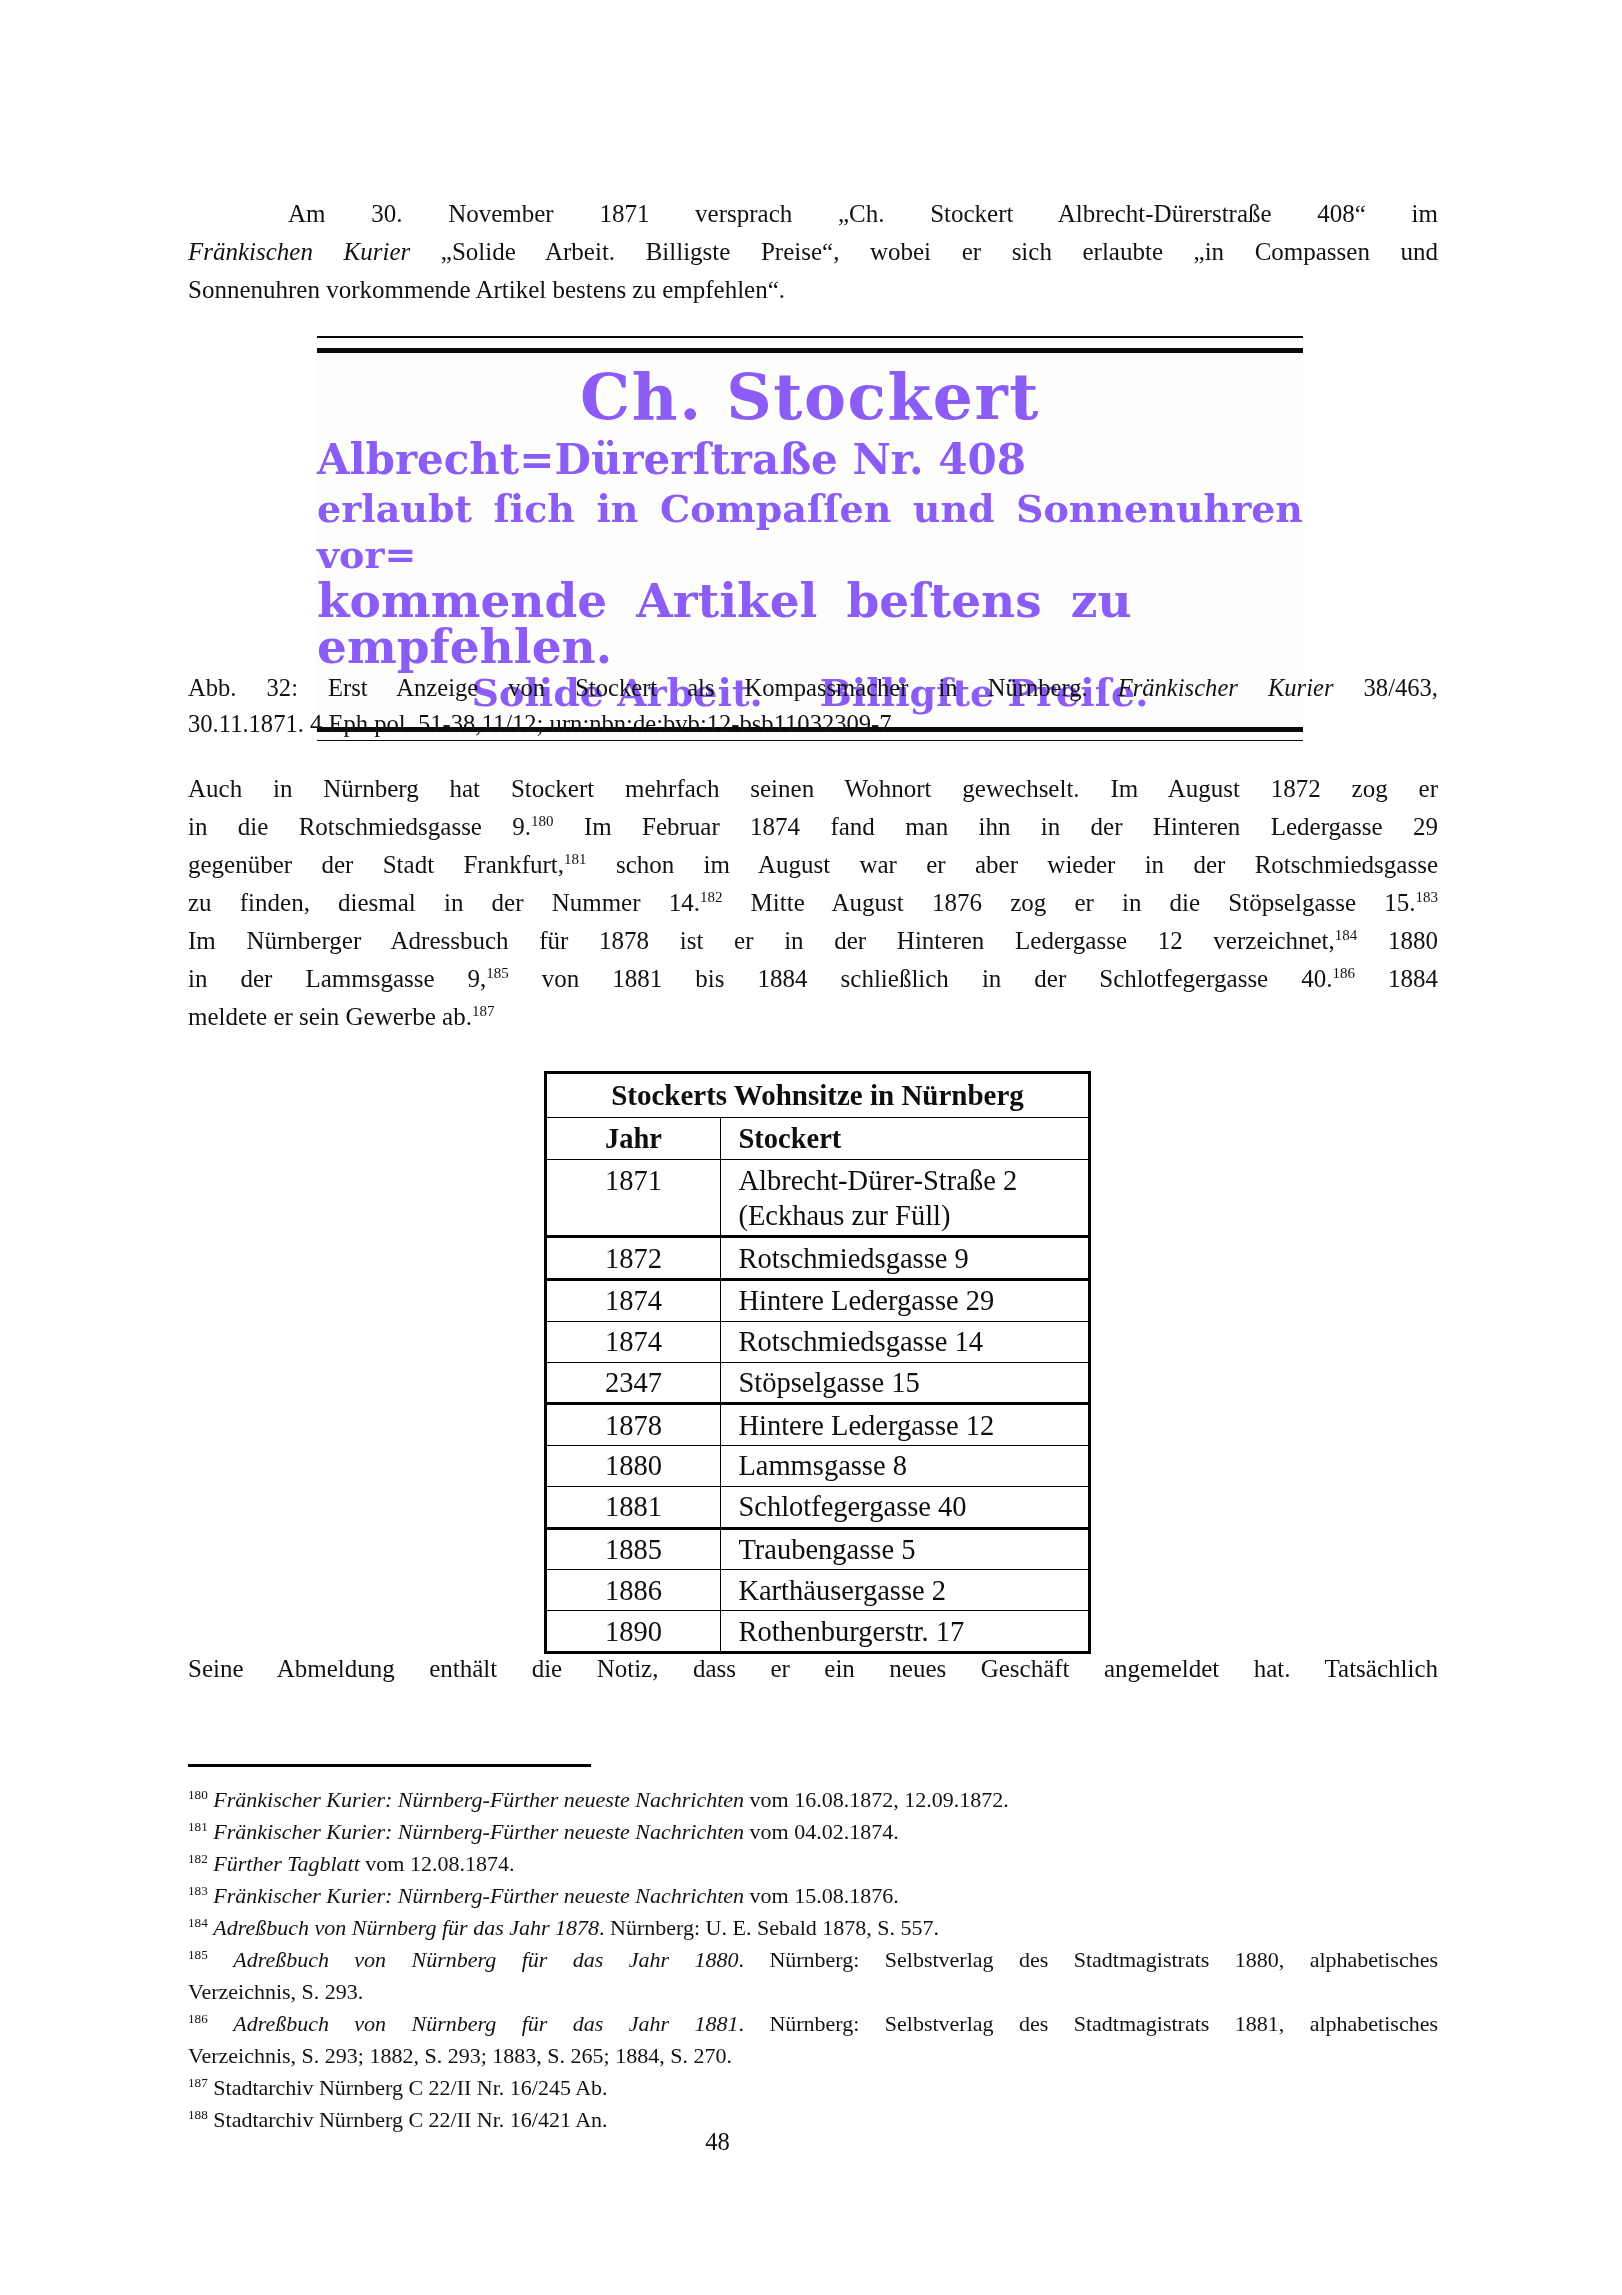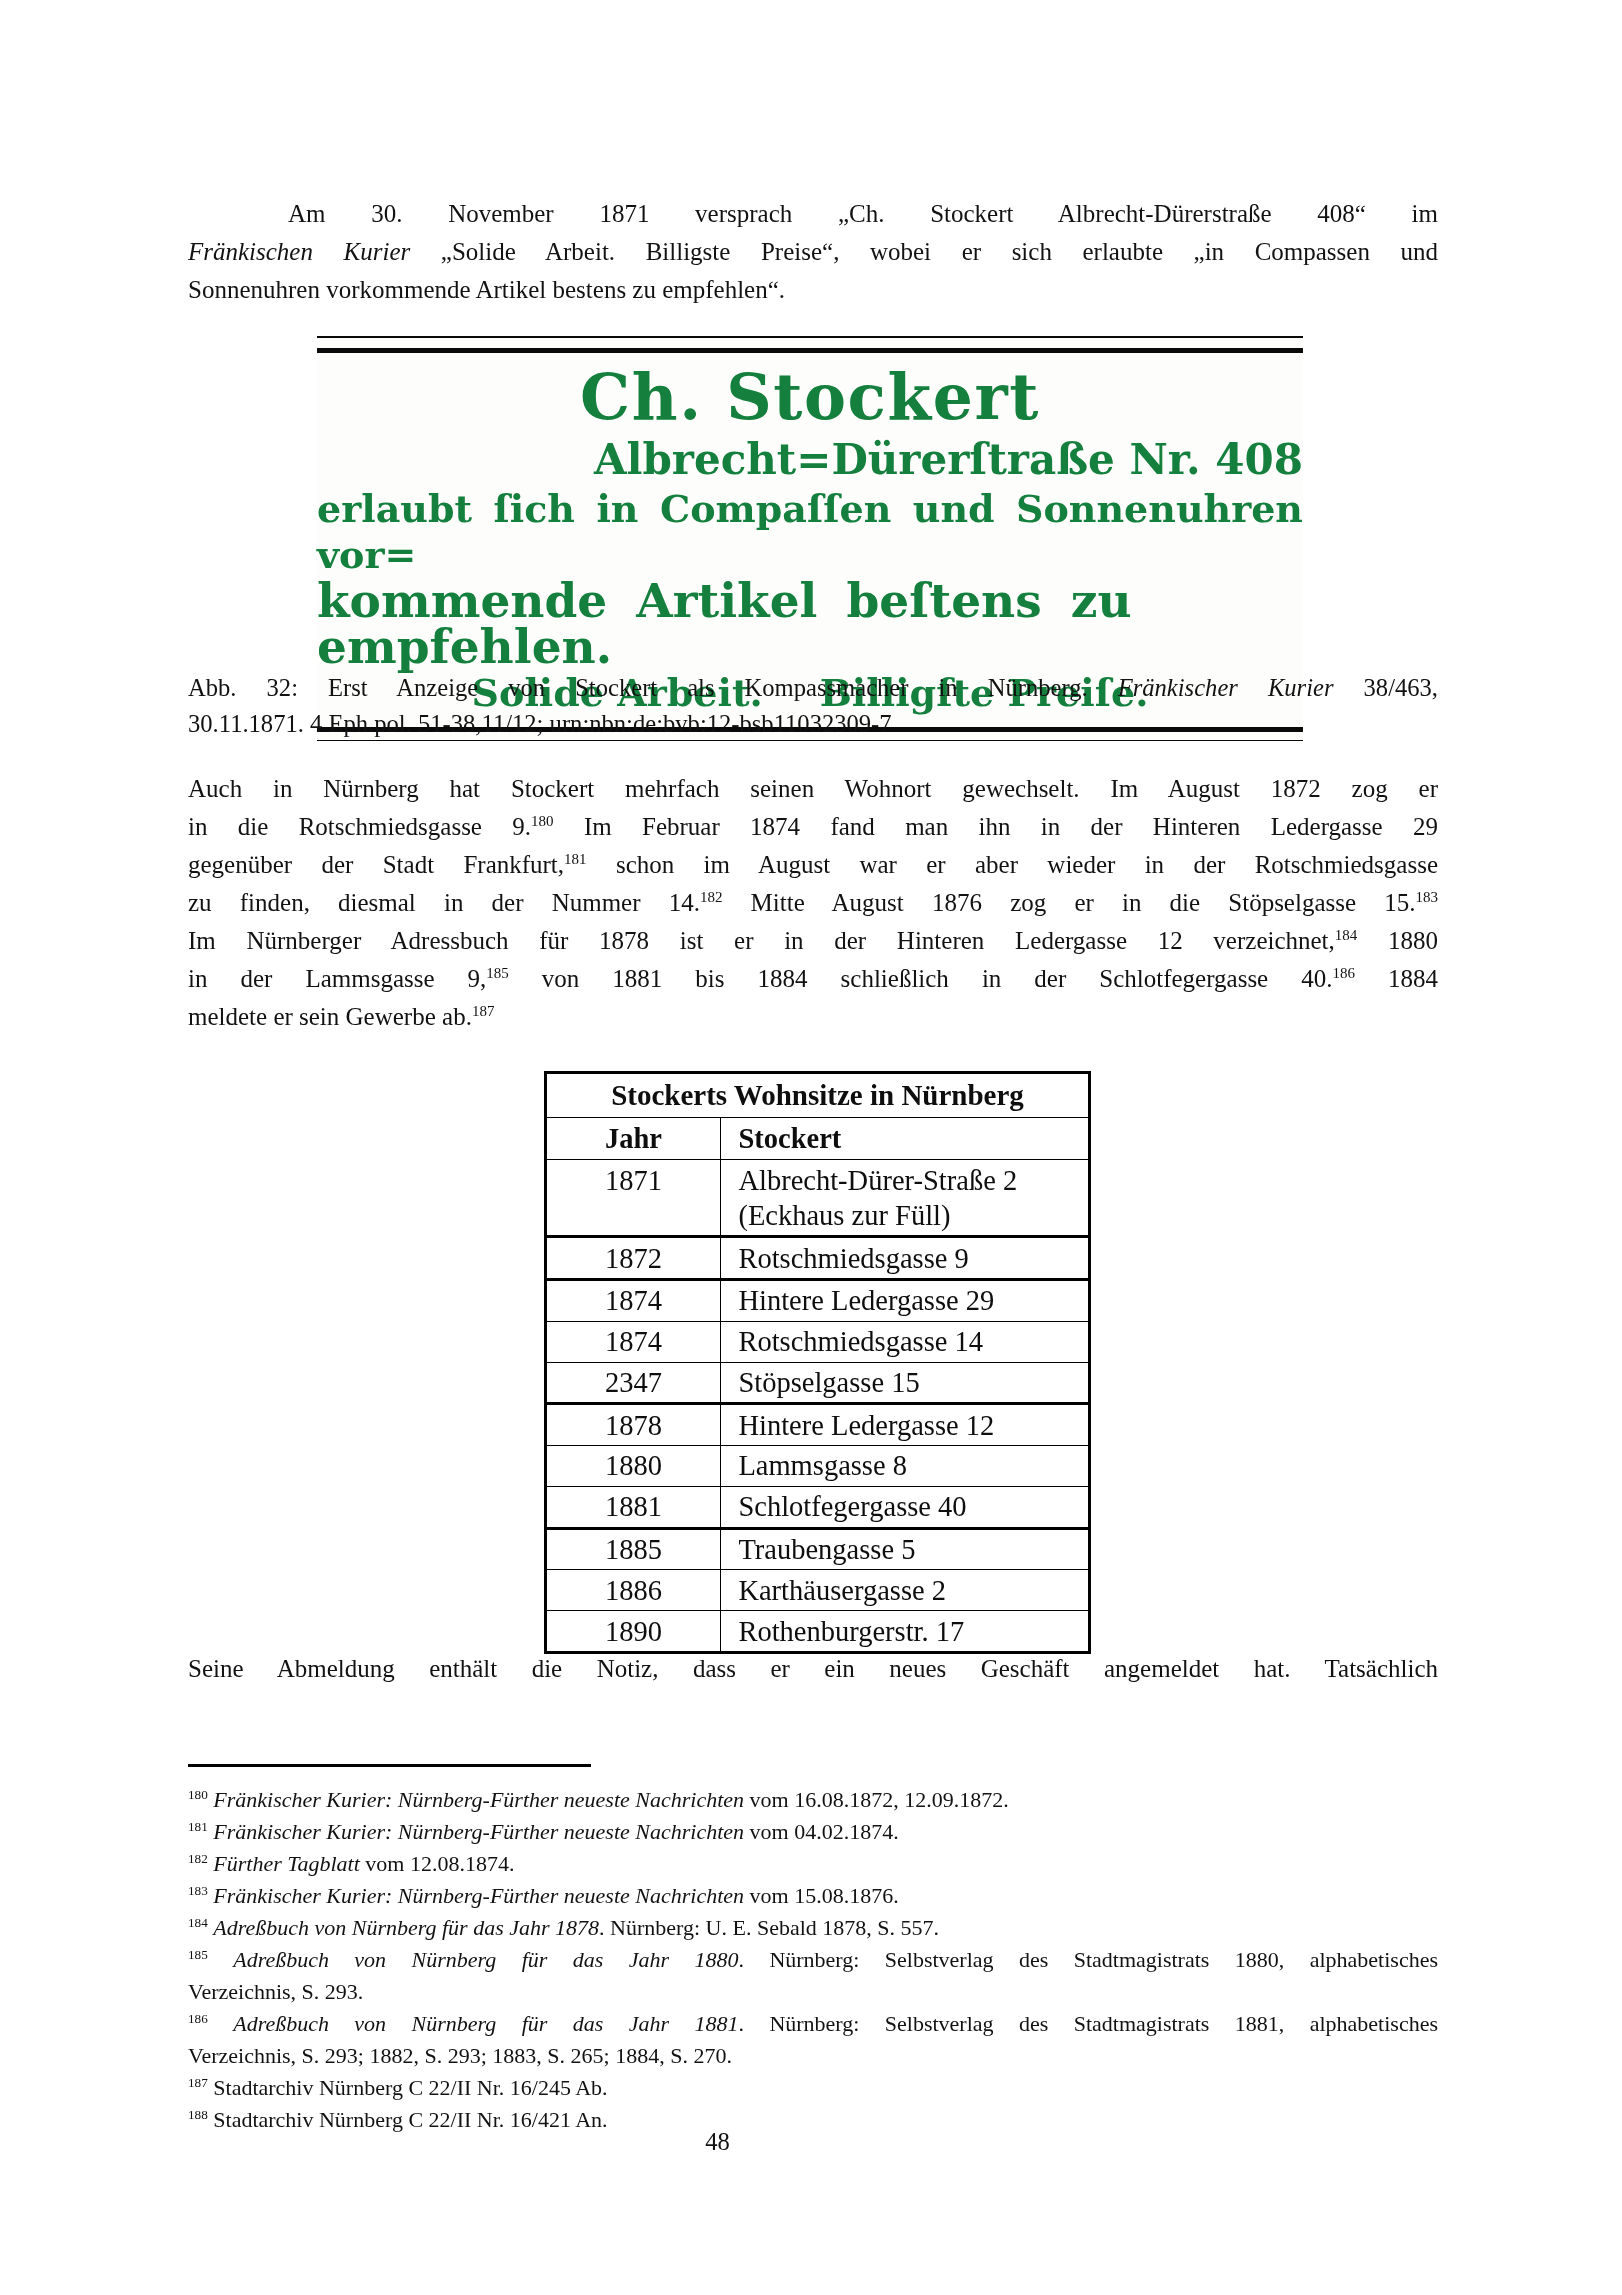--- a/index.html
+++ b/index.html
@@ -16,27 +16,27 @@
 
   
   .p1 { position:absolute; left:188px; top:195px; width:1250px; font-size:25px; line-height:38px; }
   .p2 { position:absolute; left:188px; top:770px; width:1250px; font-size:25px; line-height:38px; }
   .p3 { position:absolute; left:188px; top:1650px; width:1250px; font-size:25px; line-height:38px; }
   .caption { position:absolute; left:188px; top:670px; width:1250px; font-size:24.6px; line-height:36px; }
 
   
   .ad {
     position:absolute; left:317px; top:336px; width:986px;
-    font-family:"DejaVu Serif", serif; font-weight:bold; color:#15803d;
+    font-family:"DejaVu Serif", serif; font-weight:bold; color:#8b5cf6;
     background:#fdfdfc;
   }
   .ad-rule-top    { height:9.5px; border-top:2.4px solid #0a0a0a; border-bottom:5.5px solid #0a0a0a; margin-bottom:8px; }
   .ad-rule-bottom { height:8.7px; border-top:5.5px solid #0a0a0a; border-bottom:1.6px solid #0a0a0a; margin-top:11px; }
   .ad-headline { font-size:63px; line-height:73px; text-align:center; letter-spacing:1.6px; }
-  .ad-address  { font-size:42px; line-height:52px; text-align:right; }
+  .ad-address  { font-size:42px; line-height:52px; text-align:left; }
   .ad-just     { font-size:38px; line-height:46px; text-align:justify; text-align-last:justify; }
   .ad-cont     { font-size:47px; line-height:46px; word-spacing:12.7px; }
   .ad-tag      { font-size:38px; line-height:46px; text-align:center; }
   .ad-tag .gap { display:inline-block; width:57px; }
 
   
   .wtable-wrap { position:absolute; left:544px; top:1071px; }
   table.wtable { border-collapse:collapse; width:547px; font-size:28.5px; line-height:35px; color:#0e0e0e; }
   table.wtable th, table.wtable td { border:1.6px solid #000; }
   table.wtable { border:3.2px solid #000; }

